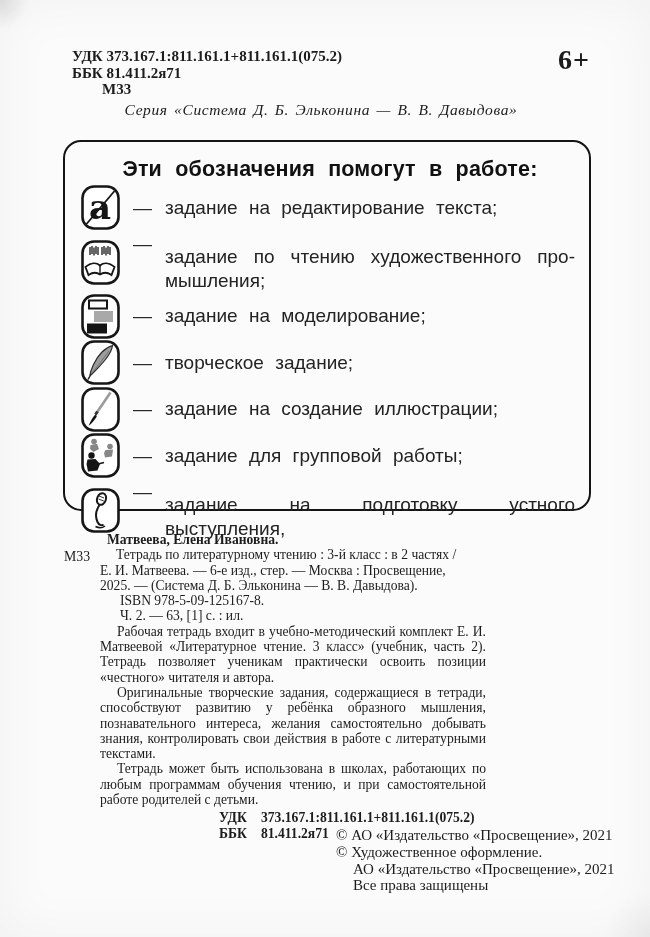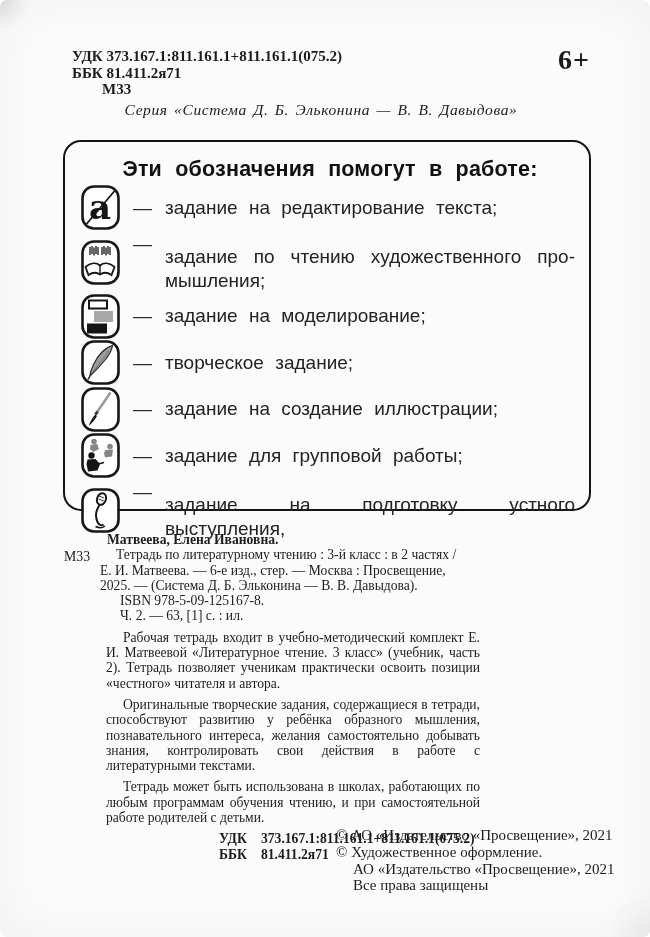--- a/index.html
+++ b/index.html
@@ -5,21 +5,20 @@
   html,body{margin:0;padding:0;background:#ffffff;}
   .page{
     position:relative;width:650px;height:937px;overflow:hidden;
     background:
       radial-gradient(circle at 0 0, rgba(0,0,0,0.10), rgba(0,0,0,0) 30px),
       radial-gradient(circle at 100% 100%, rgba(0,0,0,0.05), rgba(0,0,0,0) 46px),
       #fbfbfb;
     box-shadow: inset 0 0 55px rgba(0,0,0,0.045);
     font-family:"Liberation Serif", serif;
     color:#1c1c1c;
-    border-radius:7px;
   }
 
   
   .codes-top{position:absolute;left:72px;top:48px;font-size:15px;line-height:16.5px;font-weight:bold;}
   .codes-top .m33{margin-left:30px;font-weight:bold;}
   .age{position:absolute;left:558px;top:44px;font-size:28px;font-weight:bold;letter-spacing:1px;}
   .series{position:absolute;left:0;right:8px;top:101px;text-align:center;font-style:italic;font-size:15.5px;letter-spacing:0.6px;word-spacing:2px;}
 
   
   .legend{
@@ -37,21 +36,21 @@
   .ltext{flex:1;font-size:19px;line-height:24px;word-spacing:6px;padding-right:6px;}
   .jline{text-align:justify;text-align-last:justify;margin-top:13px;}
 
   
   .m33-margin{position:absolute;left:64px;top:549px;font-size:13.8px;}
   .bib{position:absolute;left:100px;top:532px;width:386px;font-size:13.6px;line-height:15.3px;}
   .bib .author{font-weight:bold;text-indent:7px;}
   .bib .cite-first{text-indent:16px;white-space:nowrap;}
   .bib .cite{white-space:nowrap;}
   .bib .cite-ind{margin-left:20px;white-space:nowrap;}
-  .bib p{margin:6px;text-align:justify;text-indent:17px;}
+  .bib p{margin:0;text-align:justify;text-indent:17px;}
   .codes-bottom{margin-top:3px;padding-left:119px;font-weight:bold;white-space:nowrap;}
   .codes-bottom .lab{display:inline-block;width:42px;}
 
   
   .footer-left{position:absolute;left:64px;top:829px;font-size:14.5px;line-height:17.5px;font-weight:bold;}
   .footer-right{position:absolute;left:336px;top:827px;font-size:15px;line-height:16.8px;}
   .footer-right .ind{padding-left:17px;}
 
   svg text{font-family:"DejaVu Serif", serif;}
 </style>

